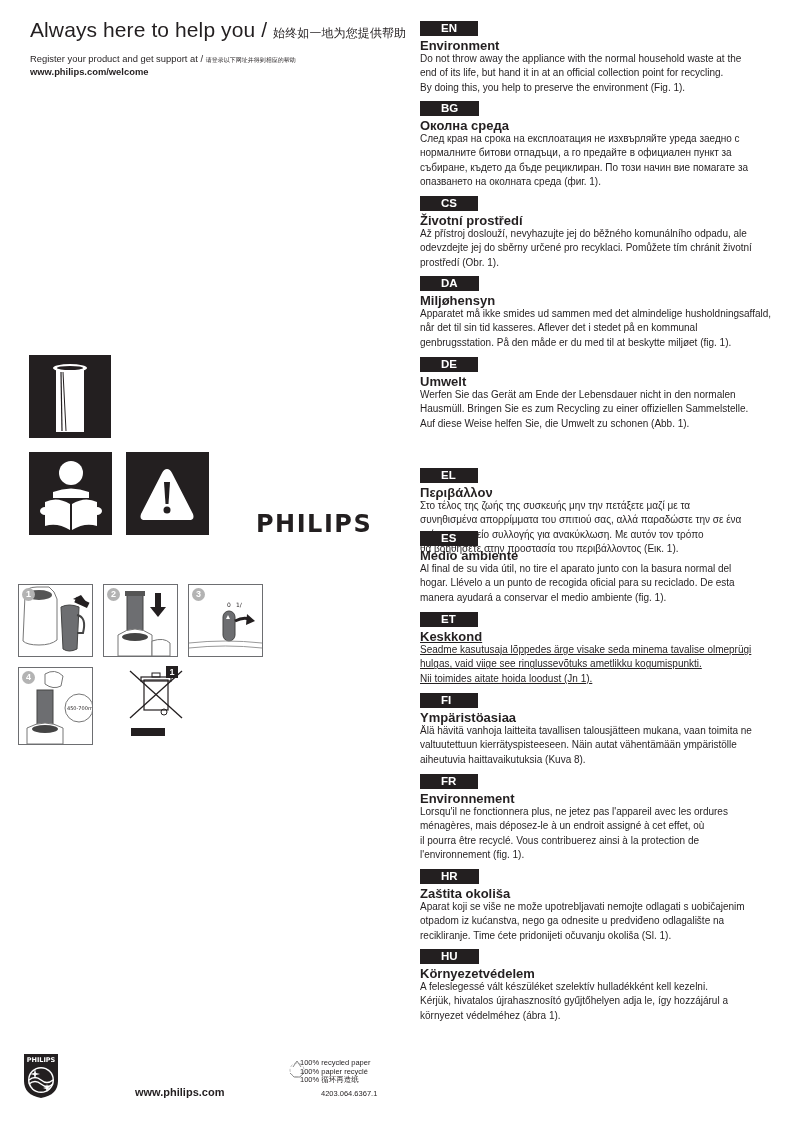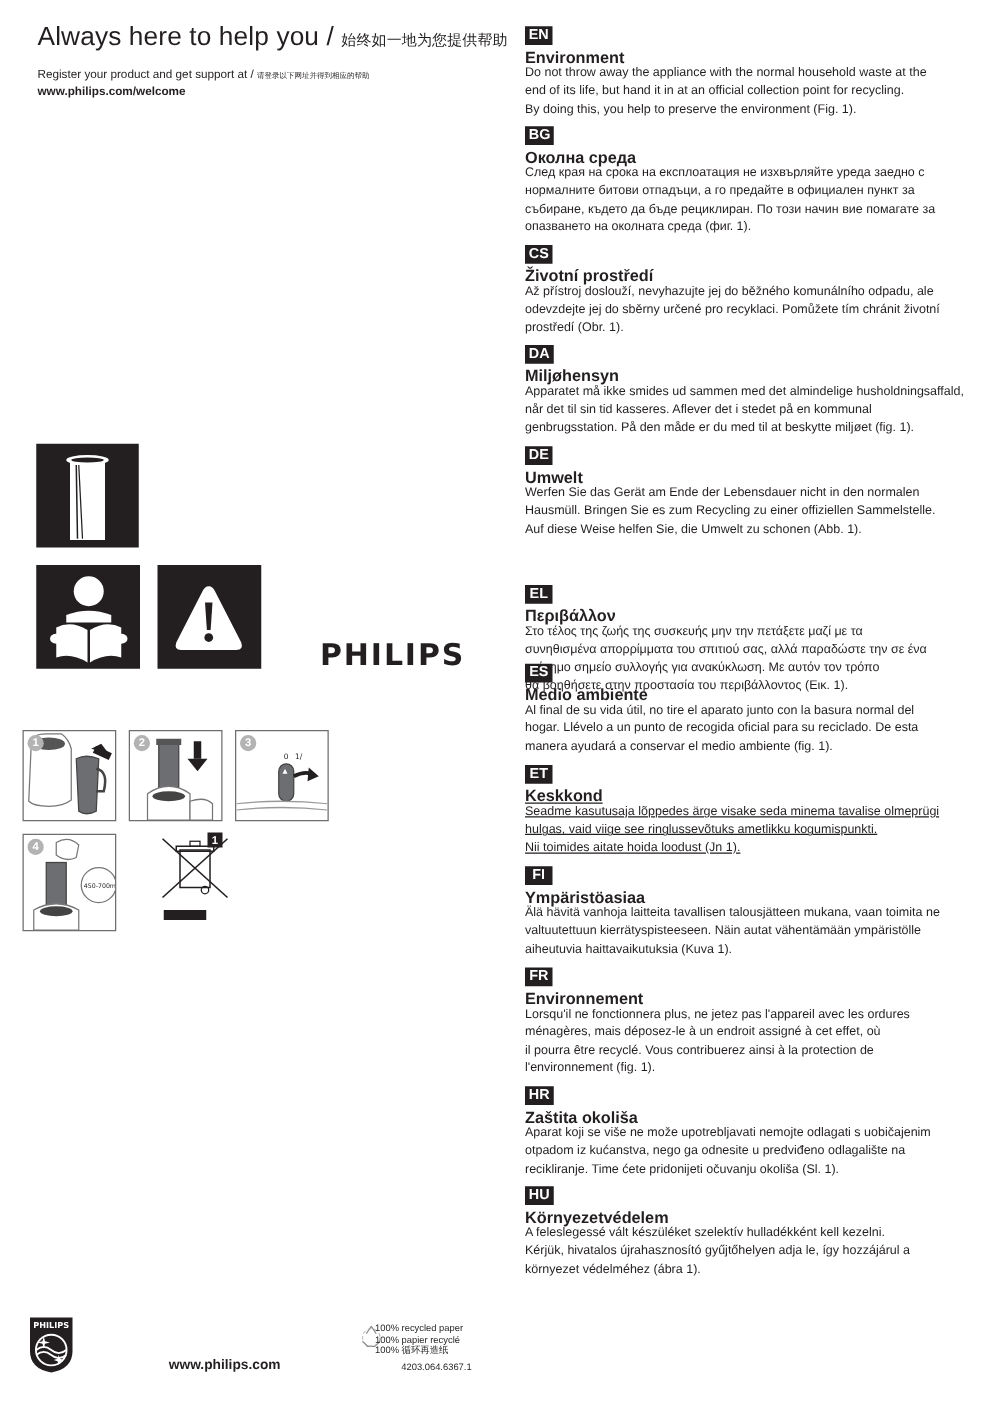--- a/index.html
+++ b/index.html
@@ -5,21 +5,21 @@
   html, body { margin:0; padding:0; background:#ffffff; }
   body { width:802px; height:1130px; position:relative; overflow:hidden;
          font-family:"Liberation Sans", "DejaVu Sans", sans-serif; color:#231f20; }
   .abs { position:absolute; }
   .title { left:30px; top:18px; font-size:21px; font-weight:normal; letter-spacing:0.1px; white-space:nowrap; }
   .title .cn { font-size:12px; font-family:"DejaVu Sans", sans-serif; }
   .reg { left:30px; top:53px; font-size:9.4px; line-height:12px; white-space:nowrap; }
   .reg .cn { font-size:6px; font-family:"DejaVu Sans", sans-serif; }
   .section { position:absolute; left:420px; width:380px; }
   .badge { display:inline-block; background:#231f20; color:#fff; font-weight:bold; font-size:11.5px;
-           line-height:15px; height:15px; padding:0 3px; min-width:16px; text-align:center; }
+           line-height:15px; height:15px; padding:0 21px; min-width:16px; text-align:left; }
   .heading { font-weight:bold; font-size:13px; line-height:13px; margin-top:3px; }
   .body { font-size:10px; line-height:14.4px; white-space:pre-line; }
   .icon-box { position:absolute; background:#231f20; }
   .philips-word { left:256px; top:510px; font-family:"DejaVu Sans", sans-serif; font-weight:bold; font-size:24px;
                   letter-spacing:1.5px; color:#231f20; }
   .fig { position:absolute; border:1.4px solid #6d6e71; background:#fff; overflow:hidden; }
   .fig-num { position:absolute; left:3px; top:3px; width:13px; height:13px; border-radius:50%; background:#b3b3b3;
              color:#fff; font-size:9px; font-weight:bold; text-align:center; line-height:13px; }
   .footer-url { left:135px; top:1086px; font-weight:bold; font-size:11px; }
   .recycle-text { left:300px; top:1059px; font-size:7.5px; line-height:8.5px; white-space:pre-line; }
@@ -182,21 +182,21 @@
   <div class="heading">Keskkond</div>
   <div class="body">Seadme kasutusaja lõppedes ärge visake seda minema tavalise olmeprügi
 hulgas, vaid viige see ringlussevõtuks ametlikku kogumispunkti.
 Nii toimides aitate hoida loodust (Jn 1).</div>
 </div>
 <div class="section" style="top:690px;">
   <span class="badge">FI</span>
   <div class="heading">Ympäristöasiaa</div>
   <div class="body">Älä hävitä vanhoja laitteita tavallisen talousjätteen mukana, vaan toimita ne
 valtuutettuun kierrätyspisteeseen. Näin autat vähentämään ympäristölle
-aiheutuvia haittavaikutuksia (Kuva 1).</div>
+aiheutuvia haittavaikutuksia (Kuva 8).</div>
 </div>
 <div class="section" style="top:771px;">
   <span class="badge">FR</span>
   <div class="heading">Environnement</div>
   <div class="body">Lorsqu'il ne fonctionnera plus, ne jetez pas l'appareil avec les ordures
 ménagères, mais déposez-le à un endroit assigné à cet effet, où
 il pourra être recyclé. Vous contribuerez ainsi à la protection de
 l'environnement (fig. 1).</div>
 </div>
 <div class="section" style="top:866px;">

